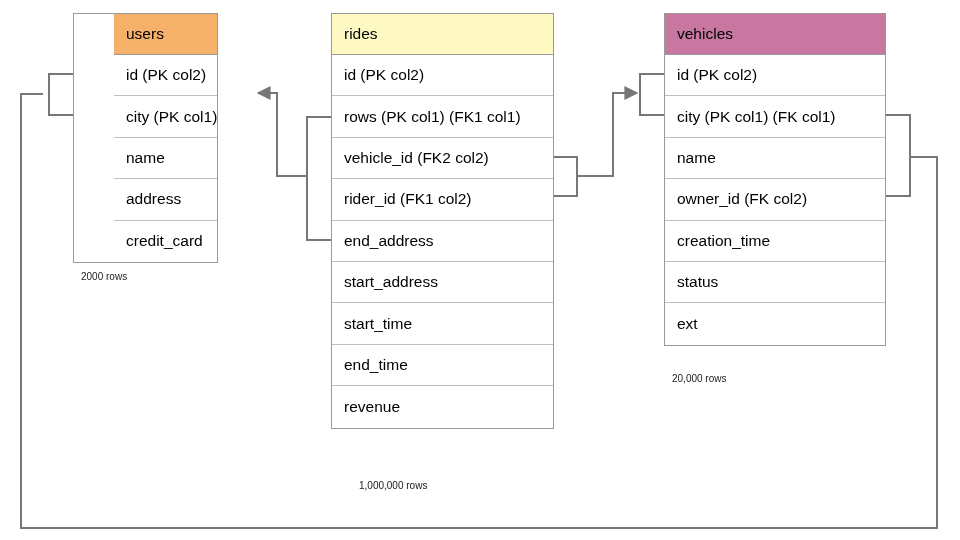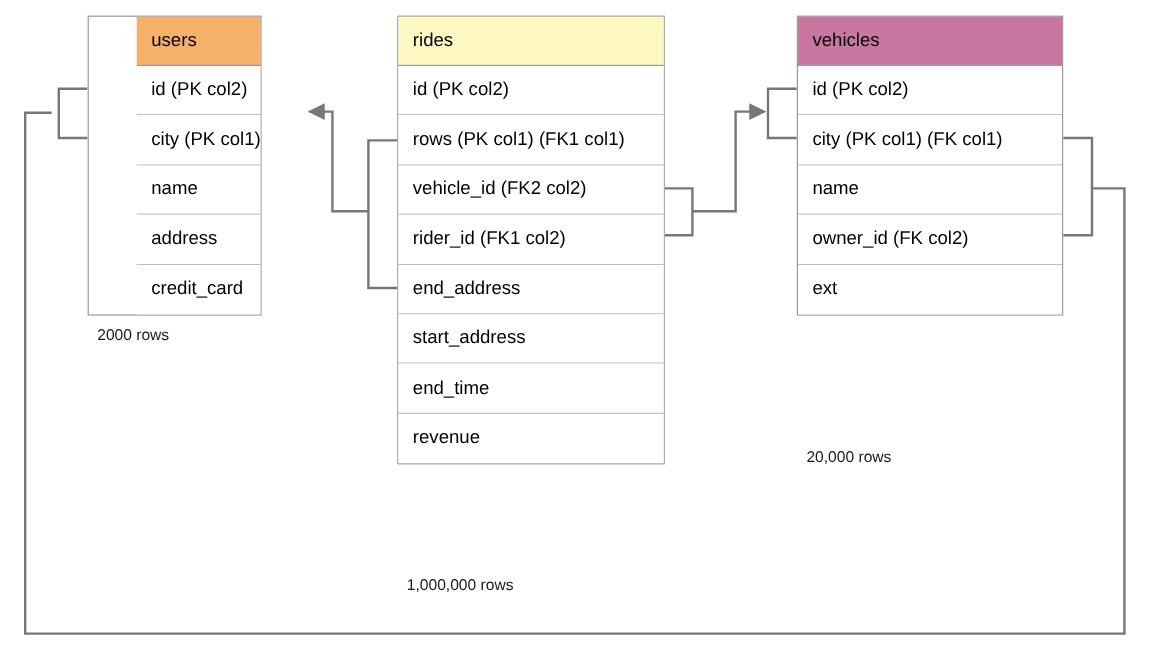--- a/index.html
+++ b/index.html
@@ -49,21 +49,21 @@
     color: #000000;
     border-bottom: 1px solid #bfbfbf;
     background: #ffffff;
     white-space: nowrap;
   }
   .col-row.last {
     border-bottom: none;
   }
   .rows-label {
     position: absolute;
-    font-size: 13px;
+    font-size: 10px;
     color: #1a1a1a;
     white-space: nowrap;
   }
 </style>
 </head>
 <body>
 
 <div id="canvas">
 
   <svg class="wires" viewBox="0 0 960 540">
@@ -112,30 +112,33 @@
   <div class="table-box" style="left:331px; top:13px; width:223px;">
     <div class="table-header" style="background:#fef9c3;">
       <span>rides</span>
     </div>
     <div class="col-row">id (PK col2)</div>
     <div class="col-row">rows (PK col1) (FK1 col1)</div>
     <div class="col-row">vehicle_id (FK2 col2)</div>
     <div class="col-row">rider_id (FK1 col2)</div>
     <div class="col-row">end_address</div>
     <div class="col-row">start_address</div>
+    <div class="col-row">start_time</div>
     <div class="col-row">end_time</div>
     <div class="col-row last">revenue</div>
   </div>
-  <div class="rows-label" style="left:339px; top:480px;">1,000,000 rows</div>
+  <div class="rows-label" style="left:359px; top:480px;">1,000,000 rows</div>
 
   <div class="table-box" style="left:664px; top:13px; width:222px;">
     <div class="table-header" style="background:#C878A0;">
       <span>vehicles</span>
     </div>
     <div class="col-row">id (PK col2)</div>
     <div class="col-row">city (PK col1) (FK col1)</div>
     <div class="col-row">name</div>
     <div class="col-row">owner_id (FK col2)</div>
+    <div class="col-row">creation_time</div>
+    <div class="col-row">status</div>
     <div class="col-row last">ext</div>
   </div>
   <div class="rows-label" style="left:672px; top:373px;">20,000 rows</div>
 
 </div>
 
 </body></html>

